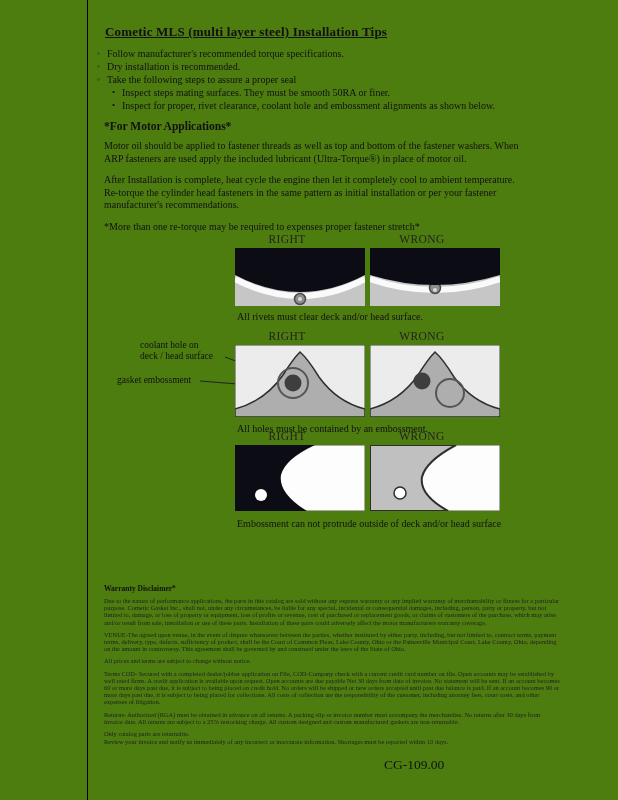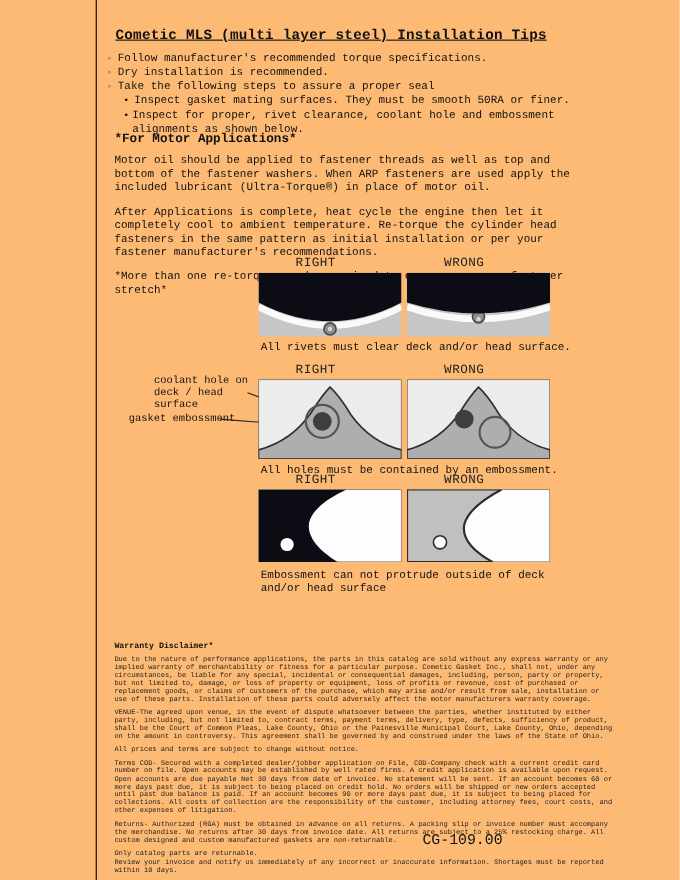--- a/index.html
+++ b/index.html
@@ -1,17 +1,17 @@
 <!DOCTYPE html>
 <html><head>
 <meta charset="utf-8">
 <style>
   html,body{margin:0;padding:0;background:#ffffff;}
-  .page{position:relative;width:618px;height:800px;background:#fdba74;overflow:hidden;
-        font-family:Liberation Mono, monospace;color:#111;}
+  .page{position:relative;width:618px;height:800px;background:#4d7c0f;overflow:hidden;
+        font-family:Liberation Serif, serif;color:#111;}
   .edge-line{position:absolute;left:87px;top:0;width:1px;height:800px;background:#000;}
   .title{position:absolute;left:105px;top:24px;margin:0;font-size:13px;font-weight:bold;
          text-decoration:underline;letter-spacing:.2px;}
   .tips{position:absolute;left:97px;top:47px;font-size:10px;line-height:13px;width:470px;}
   .tip{display:flex;}
   .tip .b1{width:10px;font-size:8px;line-height:13px;}
   .tip .b2{width:10px;font-size:9px;line-height:13px;}
   .subtips{margin-left:15px;}
   .diesel{position:absolute;left:104px;top:120px;width:418px;}
   .dheading{font-size:11.5px;font-weight:bold;margin:0 0 8px 0;}
@@ -46,33 +46,33 @@
       <span class="b1">◦</span>
       <span>Dry installation is recommended.</span>
     </div>
     <div class="tip">
       <span class="b1">◦</span>
       <span>Take the following steps to assure a proper seal</span>
     </div>
     <div class="subtips">
       <div class="tip">
         <span class="b2">•</span>
-        <span>Inspect gasket mating surfaces.  They must be smooth 50RA or finer.</span>
+        <span>Inspect steps mating surfaces.  They must be smooth 50RA or finer.</span>
       </div>
       <div class="tip">
         <span class="b2">•</span>
         <span>Inspect for proper, rivet clearance, coolant hole and embossment alignments as shown below.</span>
       </div>
     </div>
   </div>
 
   <div class="diesel">
     <div class="dheading">*For Motor Applications*</div>
     <p>Motor oil should be applied to fastener threads as well as top and bottom of the fastener washers. When ARP fasteners are used apply the included lubricant (Ultra-Torque®) in place of motor oil.</p>
-    <p>After Applications is complete, heat cycle the engine then let it completely cool to ambient temperature. Re-torque the cylinder head fasteners in the same pattern as initial installation or per your fastener manufacturer's recommendations.</p>
+    <p>After Installation is complete, heat cycle the engine then let it completely cool to ambient temperature. Re-torque the cylinder head fasteners in the same pattern as initial installation or per your fastener manufacturer's recommendations.</p>
     <p class="note">*More than one re-torque may be required to expenses proper fastener stretch*</p>
   </div>
 
   <div class="dgrow" style="top:233px;height:97px;">
     <div class="lbl" style="left:235px;">RIGHT</div>
     <div class="lbl" style="left:370px;">WRONG</div>
     <svg class="img" style="left:235px;" width="130" height="58" viewBox="0 0 130 58">
       <rect width="130" height="58" fill="#c6c6c6"></rect>
       <path d="M0,31 Q65,65 130,31" stroke="#fafafa" stroke-width="6" fill="none"></path>
       <path d="M0,0 H130 V27 Q65,61 0,27 Z" fill="#0c0c14"></path>

